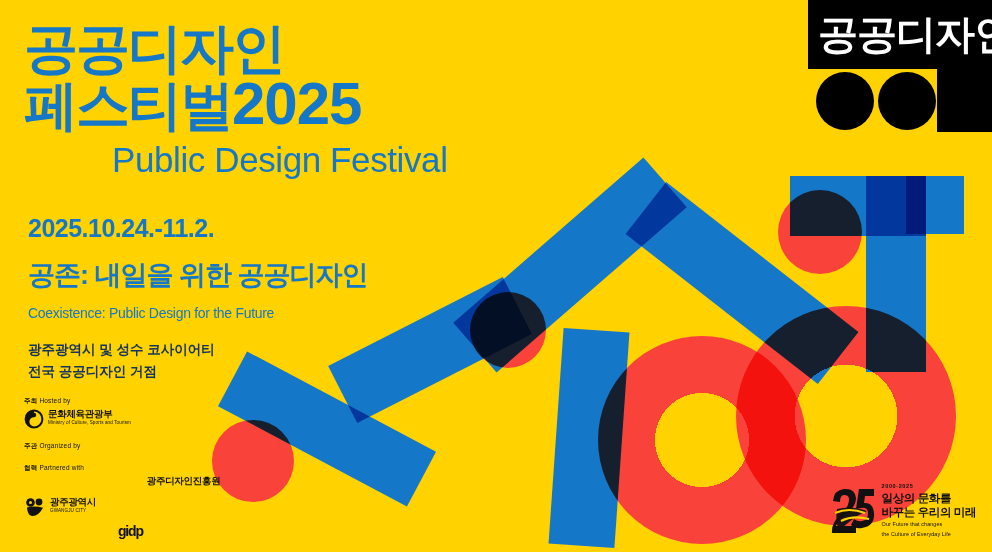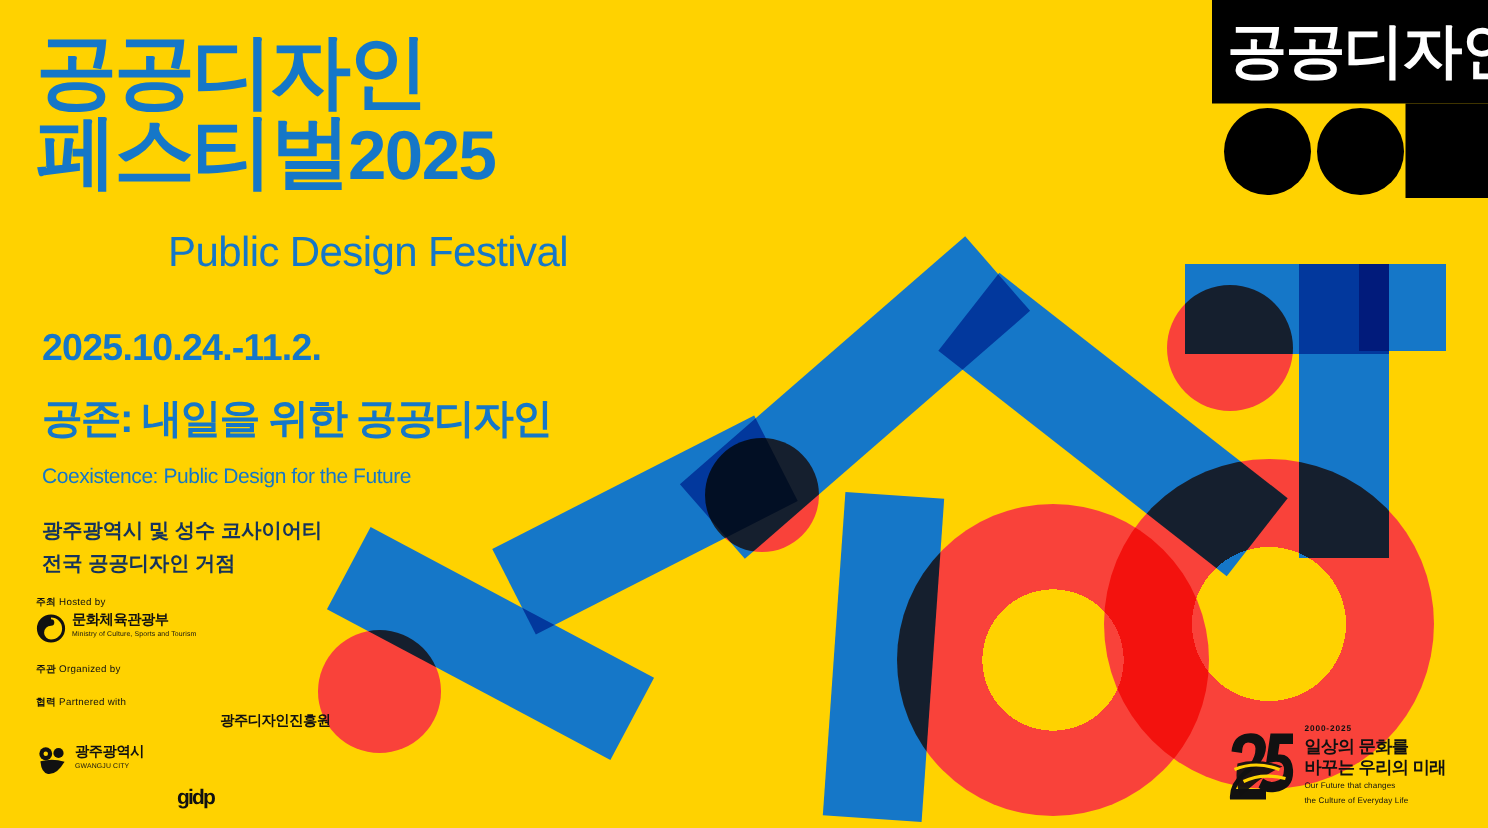--- a/index.html
+++ b/index.html
@@ -88,28 +88,28 @@
   }
   .title-ko {
     font-size: 54px;
     font-weight: 700;
     line-height: 0.98;
     letter-spacing: -2px;
     margin: 0;
     white-space: nowrap;
   }
   .title-ko .yr {
-    font-size: 46px;
+    font-size: 60px;
     letter-spacing: -1px;
   }
   .title-en {
-    font-size: 28px;
+    font-size: 35px;
     font-weight: 400;
     letter-spacing: -0.4px;
-    margin: 24px 0 0 88px;
+    margin: 6px 0 0 88px;
     white-space: nowrap;
   }
   .date-line {
     font-size: 25px;
     font-weight: 700;
     letter-spacing: -0.5px;
     margin: 34px 0 0 4px;
   }
   .theme-ko {
     font-size: 27px;
@@ -176,21 +176,21 @@
     font-size: 14px;
     font-weight: 700;
     letter-spacing: -1.2px;
     line-height: 1;
     margin-top: 48px;
   }
 
   
   .anniv {
     position: absolute;
-    right: 28px;
+    right: 16px;
     bottom: 14px;
     z-index: 5;
     display: flex;
     align-items: center;
     gap: 7px;
     color: #111;
   }
   .anniv-25 { flex: 0 0 auto; }
   .anniv-years {
     font-size: 5.5px;

